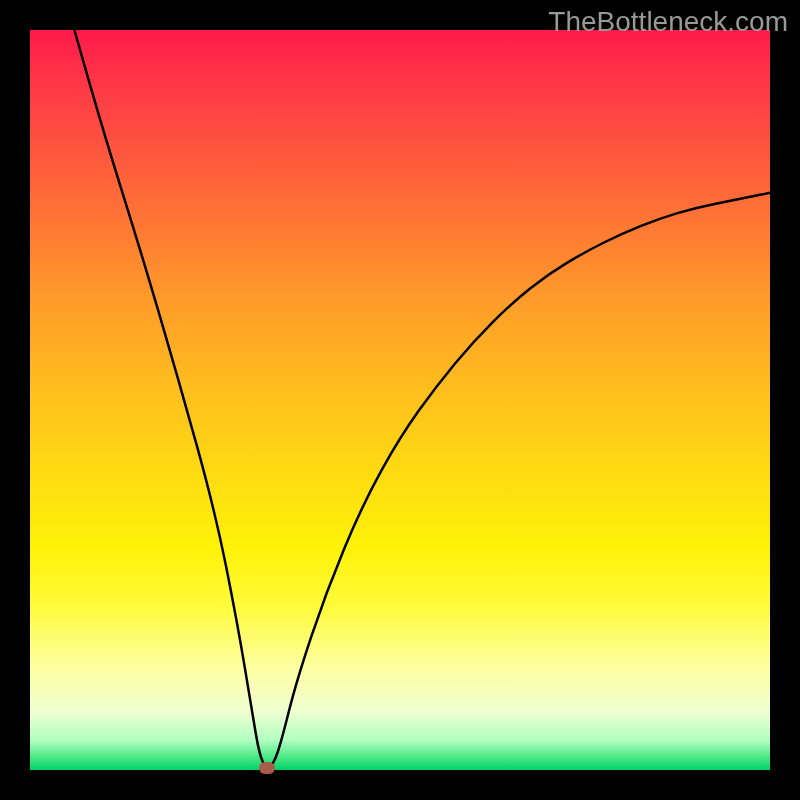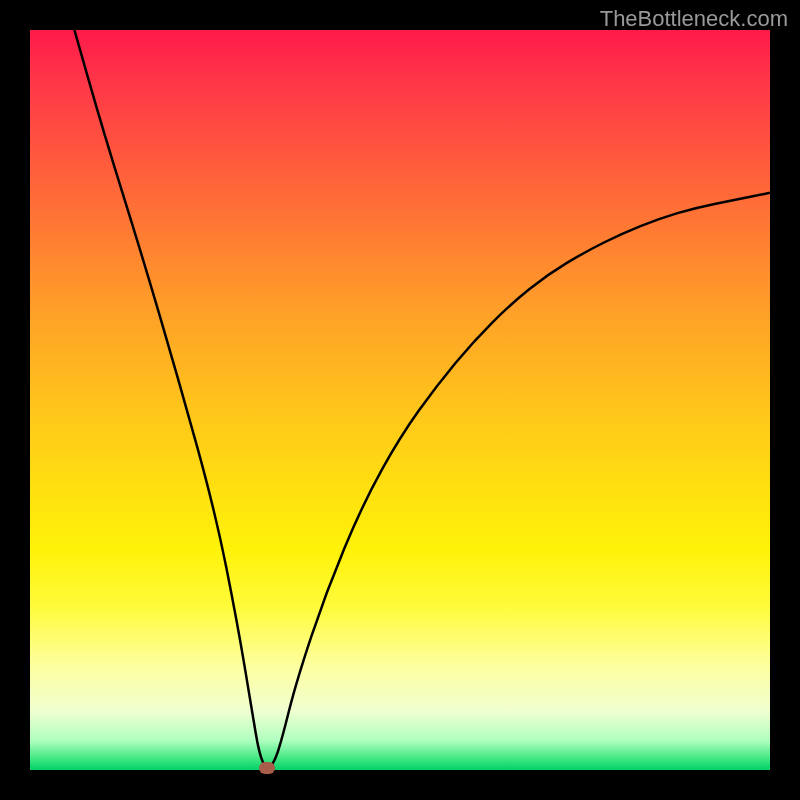--- a/index.html
+++ b/index.html
@@ -38,21 +38,21 @@
       #b0ffc0 96%,
       #40e680 98.5%,
       #00d268 100%
     );
   }
   .watermark {
     position: absolute;
     top: 6px;
     right: 12px;
     color: #999;
-    font-size: 22px;
+    font-size: 28px;
     font-weight: 500;
     z-index: 10;
   }
   .curve {
     position: absolute;
     left: 0;
     top: 0;
     width: 740px;
     height: 740px;
     z-index: 5;

